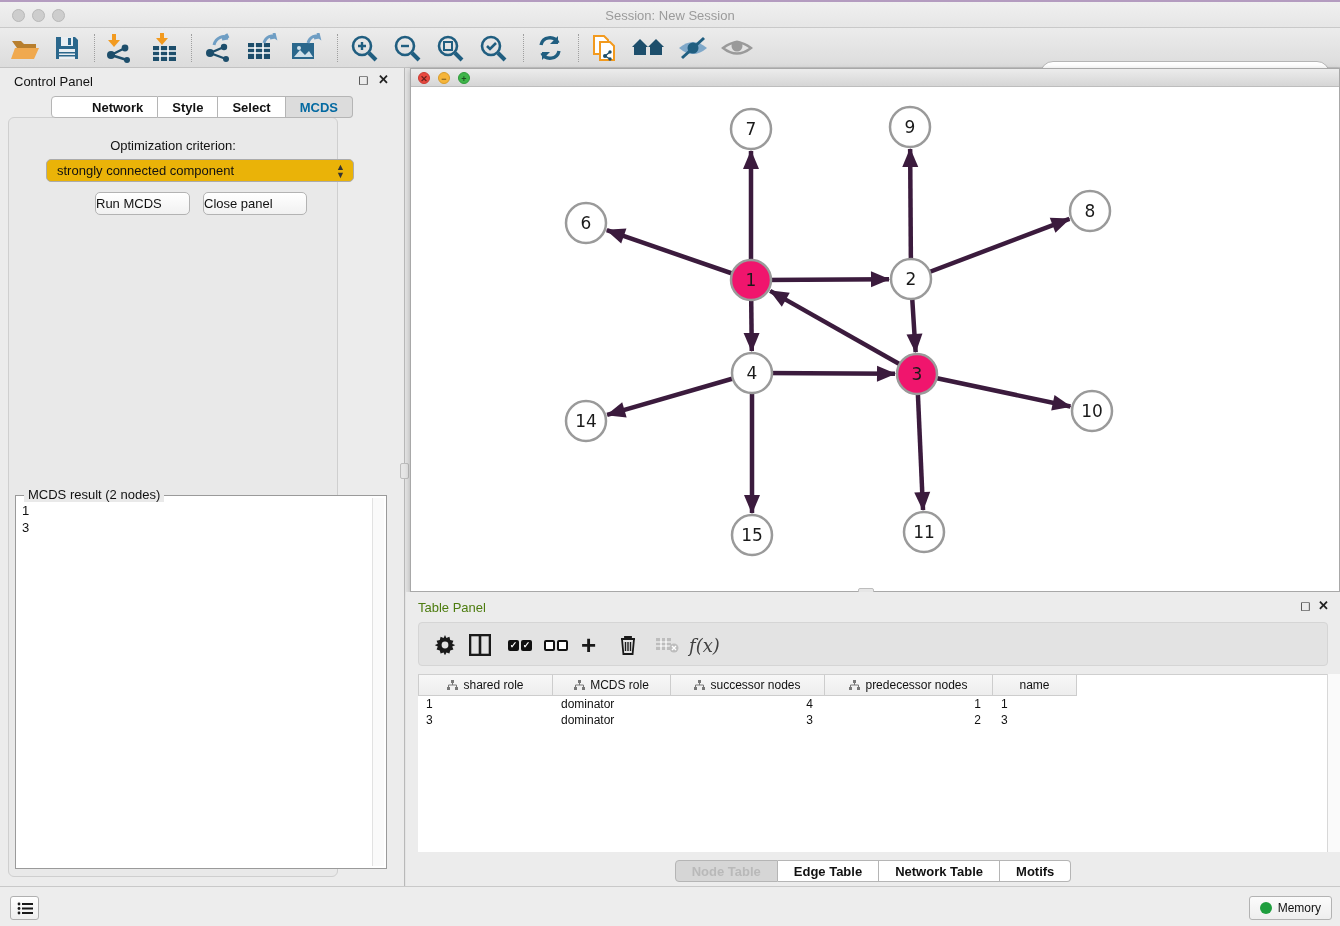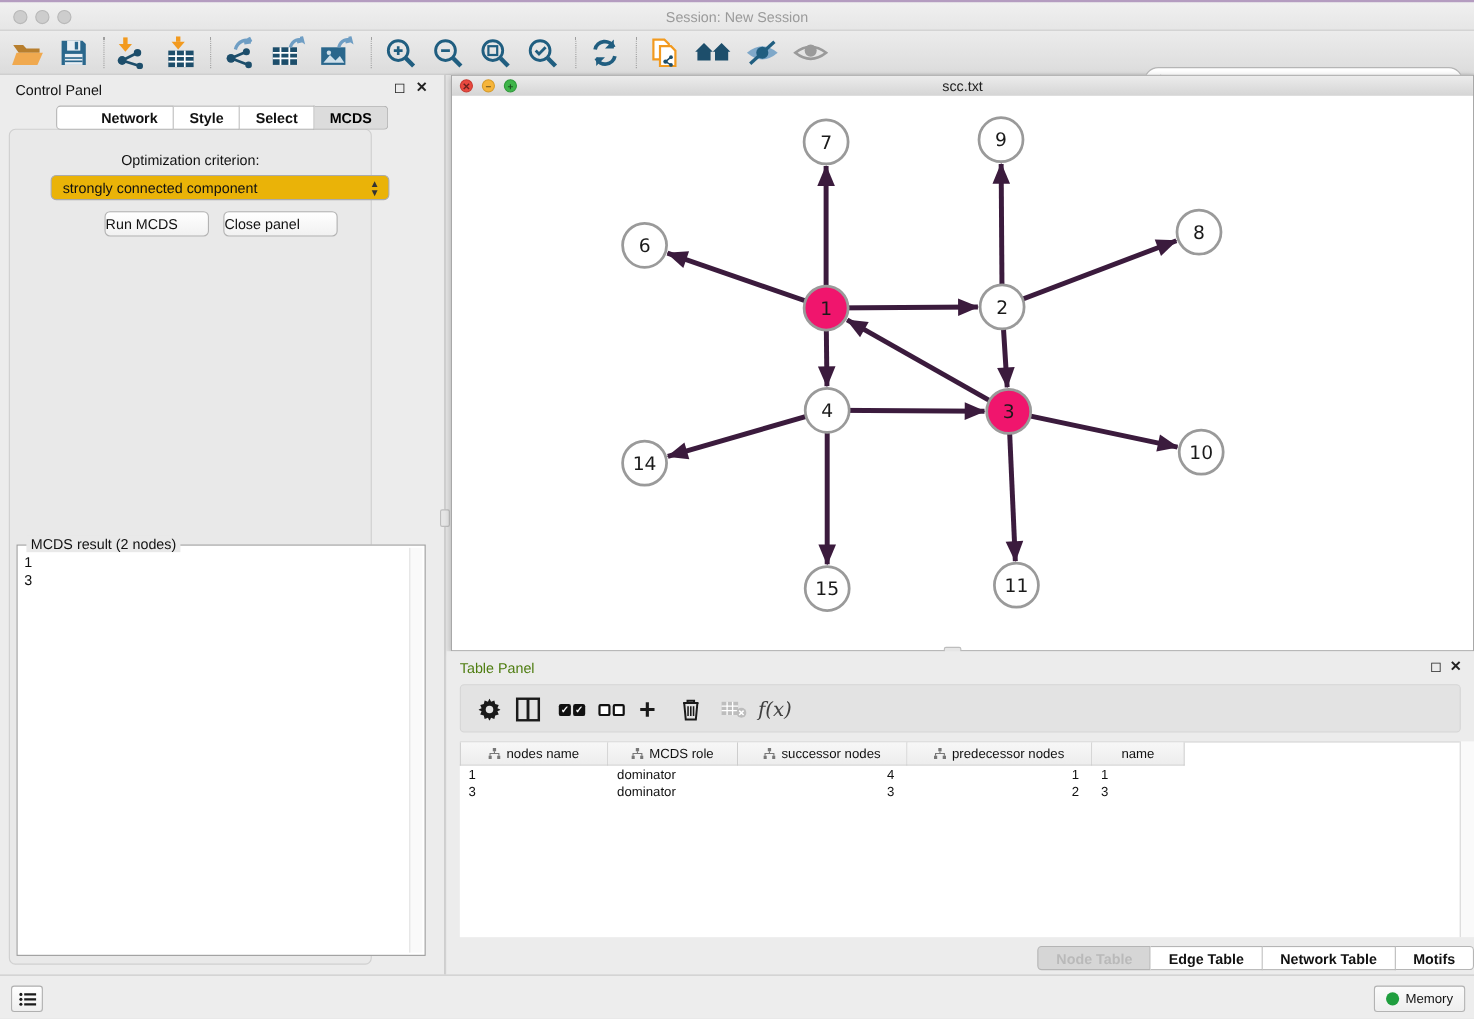--- a/index.html
+++ b/index.html
@@ -22,21 +22,21 @@
 
   
   #control-panel { position:absolute; left:0; top:68px; width:405px; height:818px; background:#ececec; border-right:1px solid #b9b9b9; }
   #cp-header { position:absolute; left:0; top:0; width:100%; height:26px;padding-left:12px; }
   #cp-header .cap-title { position:absolute; left:14px; top:6px; font-size:13px; color:#111; }
   .cap-btn { position:absolute; top:5px; font-size:13px; color:#222; line-height:14px; }
   #cp-tabs { position:absolute; left:0; top:28px; width:100%; display:flex; justify-content:center; z-index:2; }
   .cp-tab { height:22px; padding:3px 14px; font-size:13px; font-weight:bold; background:#fff; border:1px solid #b5b5b5; border-left:none; color:#111; }
   .cp-tab:first-child { border-left:1px solid #b5b5b5; border-radius:4px 0 0 4px;padding-left:40px; }
   .cp-tab:last-child { border-radius:0 4px 4px 0; }
-  .cp-tab.active { background:#dcdcdc; color:#000000; }
+  .cp-tab.active { background:#dcdcdc; color:#0369a1; }
   #cp-inner { position:absolute; left:8px; top:49px; width:330px; height:760px; background:#e9e9e9; border:1px solid #cfcfcf; border-radius:6px;padding-left:12px; }
   #opt-label { position:absolute; left:0; width:100%; top:20px; text-align:center; font-size:13px; color:#111; }
   #opt-select { position:absolute; left:37px; top:41px; width:308px; height:23px; background:#eab308; border:1px solid #ababab; border-radius:5px;
     font-size:13px; color:#111; display:flex; align-items:center; padding-left:10px; }
   #opt-select .stepper { position:absolute; right:8px; top:3px; font-size:9px; line-height:8px; color:#333; text-align:center; }
   .cp-btn { position:absolute; top:74px; height:23px; background:linear-gradient(#ffffff,#f1f1f1); border:1px solid #b3b3b3; border-radius:5px;
     font-size:13px; color:#111; text-align:left; line-height:21px; }
   #mcds-box { position:absolute; left:6px; top:377px; width:372px; height:374px; border:1px solid #9a9a9a; background:#fff; }
   #mcds-legend { position:absolute; left:8px; top:-9px; background:#e9e9e9; padding:0 4px; font-size:13px; color:#111; }
   #mcds-text { position:absolute; left:6px; top:6px; font-size:13px; color:#111; white-space:pre-line; line-height:17px; }
@@ -67,21 +67,21 @@
   #data-table { position:absolute; left:12px; top:82px; width:910px; height:178px; background:#fff; border-top:1px solid #cfcfcf; }
   #thead { position:absolute; left:0; top:0; height:21px; display:flex; }
   .th { height:21px; background:linear-gradient(#f7f7f7,#ededed); border-right:1px solid #cdcdcd; border-bottom:1px solid #cdcdcd;
     display:flex; align-items:center; justify-content:center; gap:5px; font-size:12px; color:#111; }
   .th:first-child { border-left:1px solid #cdcdcd; }
   #tbody { position:absolute; left:0; top:21px; width:100%; }
   .trow { display:flex; height:16px; }
   .td { font-size:12px; color:#111; line-height:16px; overflow:hidden; }
   #tp-scroll { position:absolute; right:0px; top:82px; width:13px; height:178px; background:#fafafa; border-left:1px solid #d8d8d8; }
 
-  #tp-tabs { position:absolute; left:0; bottom:4px; width:100%; display:flex; justify-content:flex-end; }
+  #tp-tabs { position:absolute; left:0; bottom:4px; width:100%; display:flex; justify-content:center; }
   .tp-tab { height:22px; padding:3px 16px; font-size:13px; font-weight:bold; background:#fff; border:1px solid #b5b5b5; border-left:none; color:#111; }
   .tp-tab:first-child { border-left:1px solid #b5b5b5; border-radius:4px 0 0 4px; }
   .tp-tab:last-child { border-radius:0 4px 4px 0; }
   .tp-tab.active { background:#d6d6d6; color:#b9b9b9; }
 
   
   #statusbar { position:absolute; left:0; top:886px; width:1340px; height:40px; background:#ededed; border-top:1px solid #c9c9c9; }
   #list-btn { position:absolute; left:10px; top:9px; width:29px; height:24px; background:linear-gradient(#fff,#efefef);
     border:1px solid #b0b0b0; border-radius:3px; display:flex; align-items:center; justify-content:center; }
   #memory-btn { position:absolute; right:8px; top:9px; height:24px; padding:0 10px; background:linear-gradient(#fbfbfb,#eeeeee);
@@ -264,21 +264,20 @@
     </div>
   </div>
 </div>
 <div class="v-grip"></div>
 
 <div id="net-window">
   <div id="net-titlebar">
     <span class="tl" style="left:7px;  background:#e9493f; border:1px solid #c93a32;">✕</span>
     <span class="tl" style="left:27px; background:#f6b53a; border:1px solid #d89c2b;">−</span>
     <span class="tl" style="left:47px; background:#3fb54a; border:1px solid #2f9a3b;">+</span>
-    <span class="wtitle">scc.txt</span>
   </div>
   <svg id="net-canvas" width="928" height="504">
     <defs>
       <marker id="arrow" markerUnits="userSpaceOnUse" markerWidth="24" markerHeight="20" refX="19" refY="9" orient="auto">
         <path d="M1,1 L20,9 L1,17 Z" fill="#3b1b3d"></path>
       </marker>
     </defs>
     <g id="edge-layer">
         <line x1="340" y1="193" x2="340" y2="64" stroke="#3b1b3d" stroke-width="4.5" marker-end="url(#arrow)"></line>
         <line x1="340" y1="193" x2="195.79418452029668" y2="143.18344556155705" stroke="#3b1b3d" stroke-width="4.5" marker-end="url(#arrow)"></line>
@@ -398,21 +397,21 @@
 
   <div id="data-table">
     <div id="thead">
         <div class="th" style="width: 135px;">
           <svg width="11" height="11" viewBox="0 0 11 11">
             <rect x="4" y="0" width="3" height="3" fill="#777"></rect>
             <rect x="0" y="7" width="3" height="3" fill="#777"></rect>
             <rect x="8" y="7" width="3" height="3" fill="#777"></rect>
             <path d="M5.5 3 v2 M1.5 7 v-2 h8 v2" stroke="#777" stroke-width="1" fill="none"></path>
           </svg>
-          <span>nodes name</span>
+          <span>shared role</span>
         </div>
         <div class="th" style="width: 118px;">
           <svg width="11" height="11" viewBox="0 0 11 11">
             <rect x="4" y="0" width="3" height="3" fill="#777"></rect>
             <rect x="0" y="7" width="3" height="3" fill="#777"></rect>
             <rect x="8" y="7" width="3" height="3" fill="#777"></rect>
             <path d="M5.5 3 v2 M1.5 7 v-2 h8 v2" stroke="#777" stroke-width="1" fill="none"></path>
           </svg>
           <span>MCDS role</span>
         </div>

